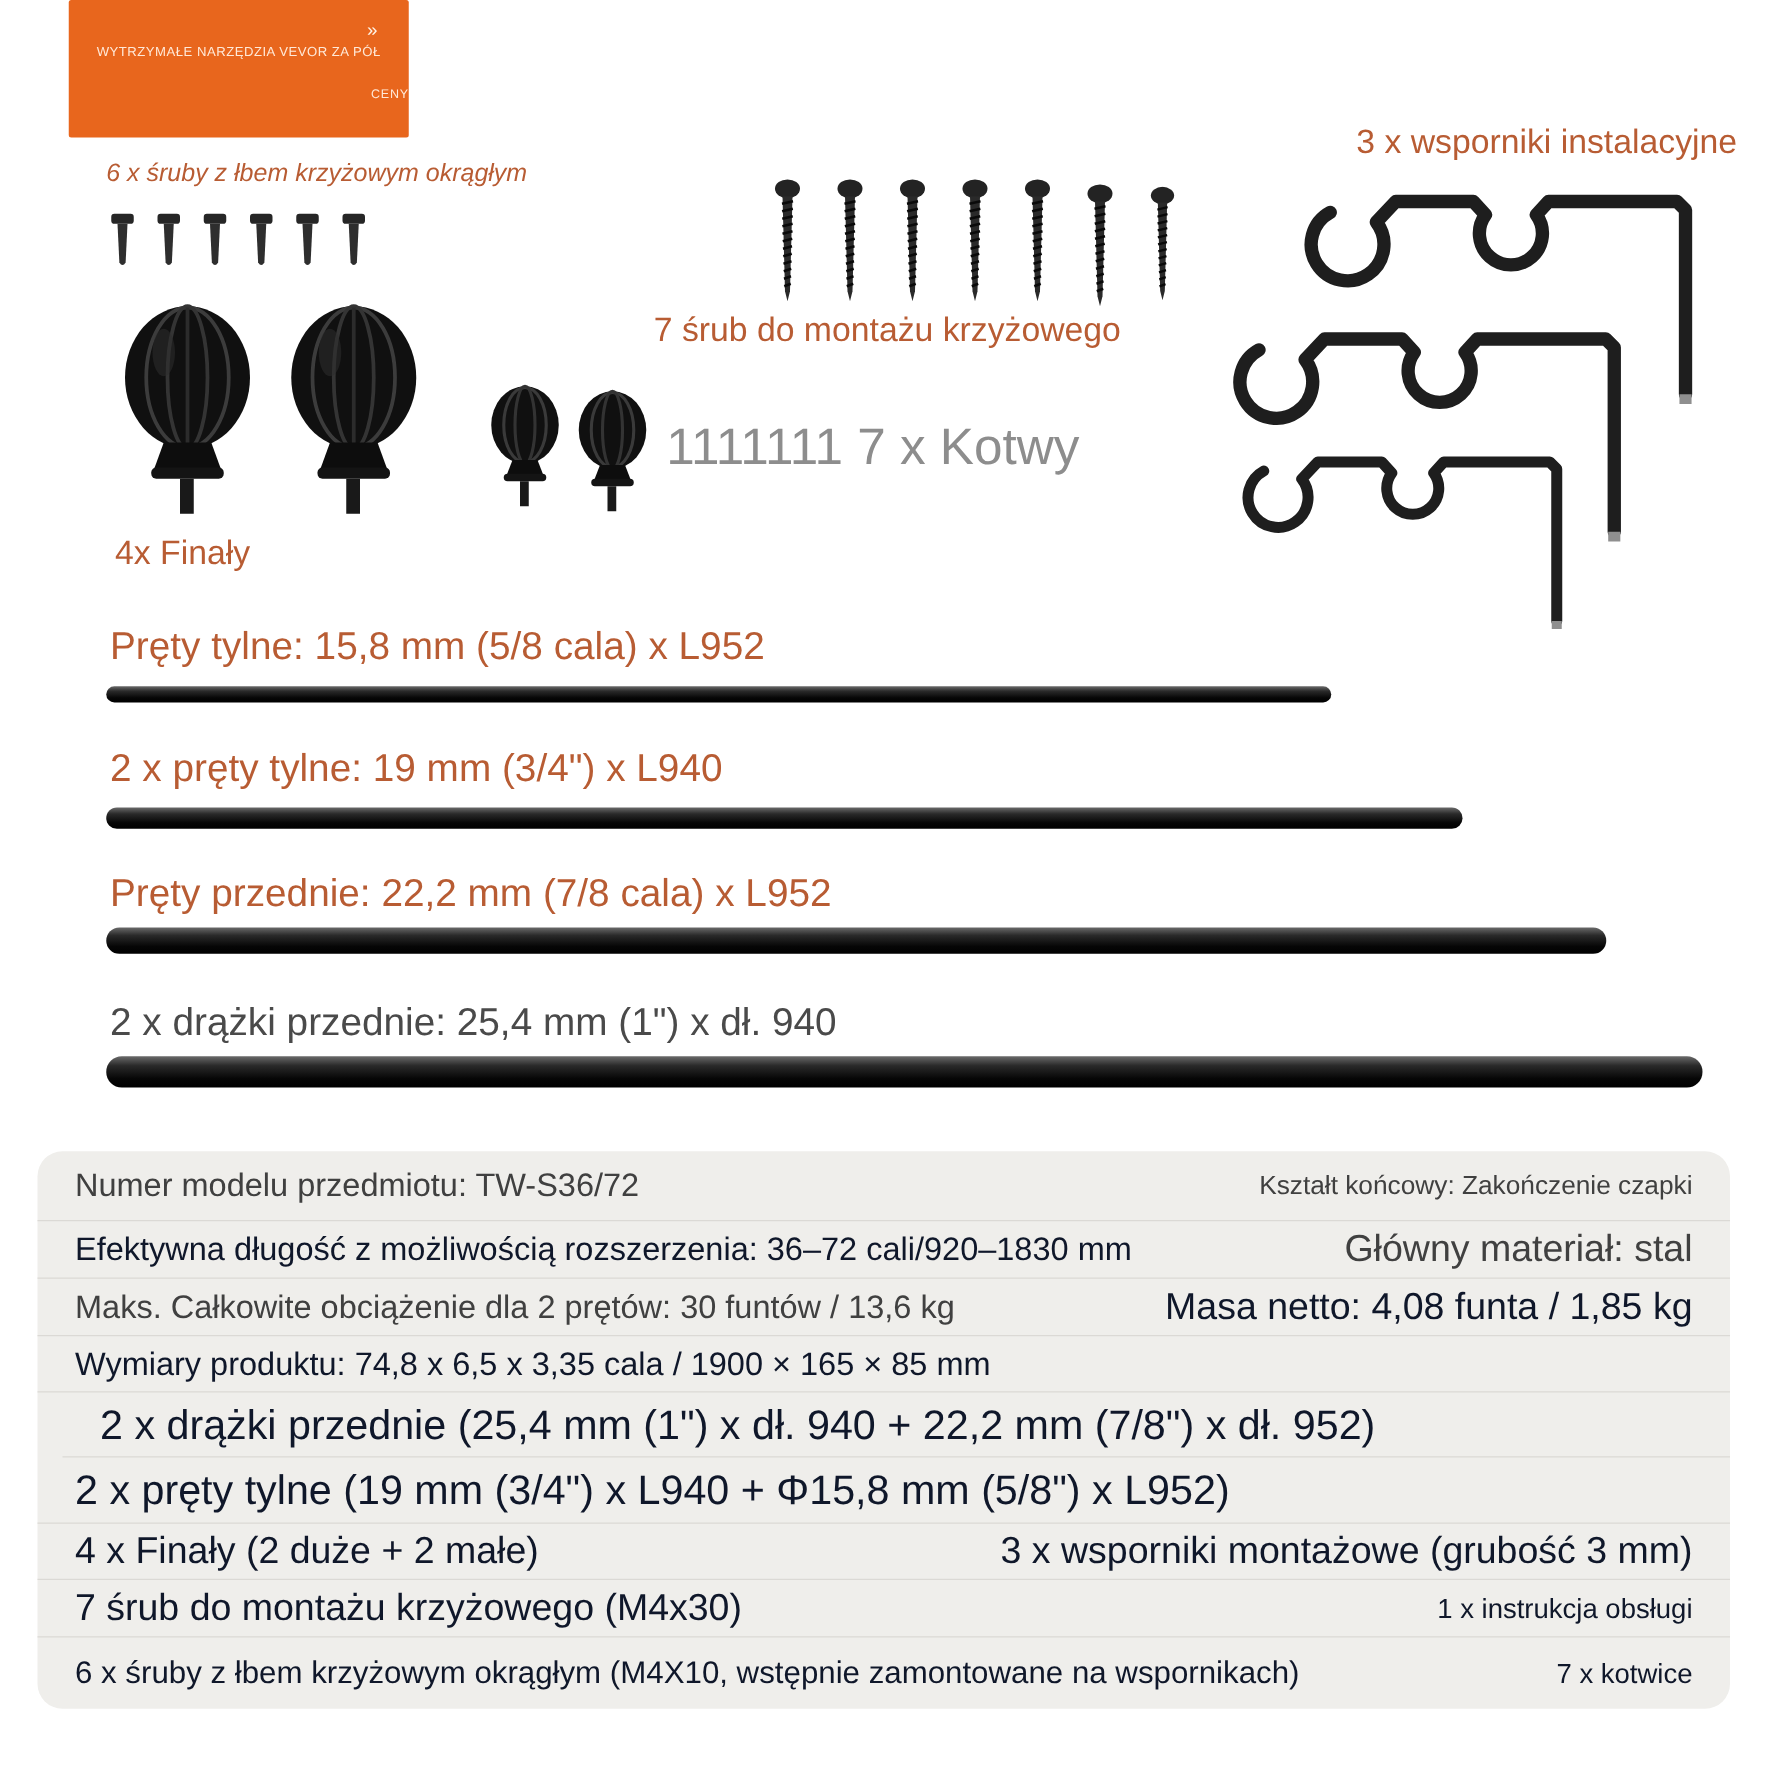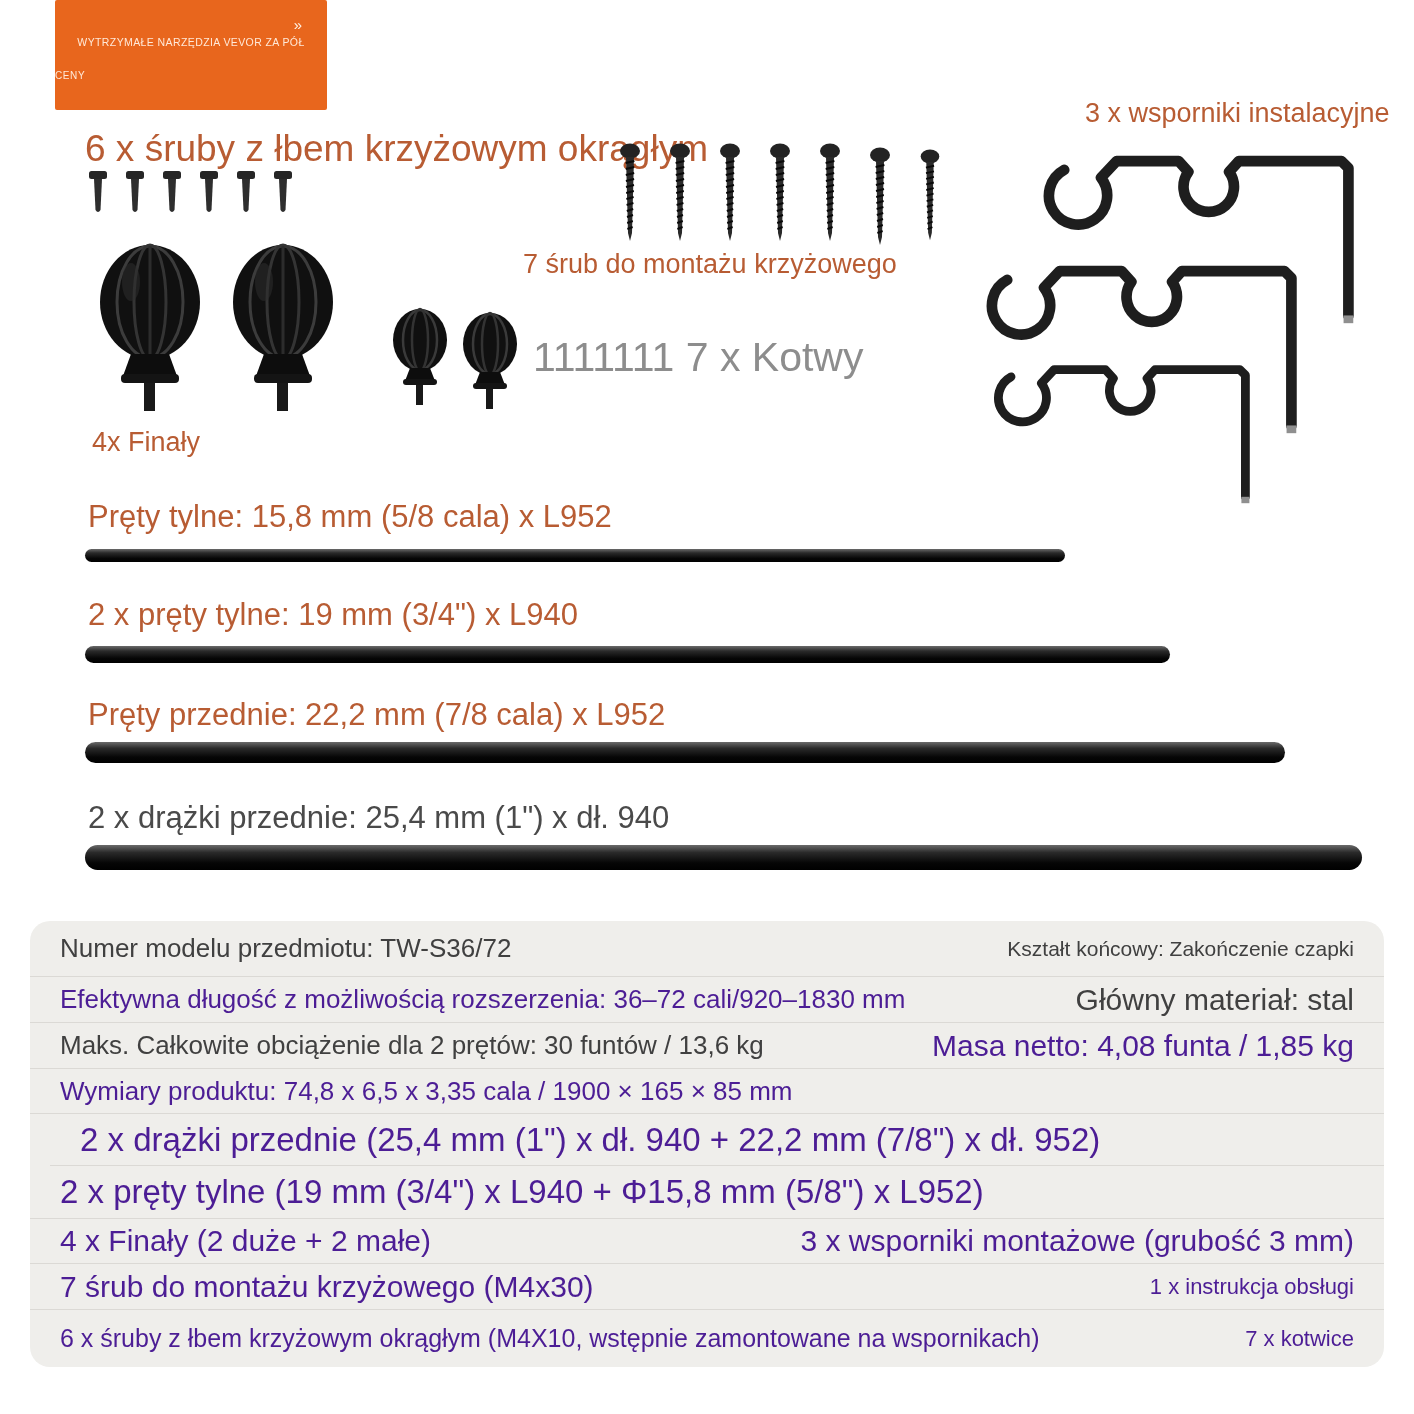--- a/index.html
+++ b/index.html
@@ -5,26 +5,26 @@
   html,body{margin:0;padding:0;background:#ffffff;}
   .canvas{
     position:relative;width:1414px;height:1414px;background:#ffffff;overflow:hidden;
     font-family:"Liberation Sans", sans-serif;
   }
   .abs{position:absolute;}
 
   
   .logo{left:55px;top:0;width:272px;height:110px;background:#e8661d;border-radius:2px;}
   .logo-l1{position:absolute;left:0;right:0;top:36px;text-align:center;color:#ffe9d8;font-size:10.5px;letter-spacing:.4px;}
-  .logo-l2{position:absolute;left:0;right:0;top:70px;text-align:left;color:#ffe9d8;font-size:10px;letter-spacing:.6px;}
+  .logo-l2{position:absolute;left:0;right:0;top:70px;text-align:right;color:#ffe9d8;font-size:10px;letter-spacing:.6px;}
   .logo-chev{position:absolute;right:25px;top:16px;color:#fff3e6;font-size:15px;}
 
   
   .lbl{color:#b85c33;white-space:nowrap;}
-  .lbl-screws-small{left:85px;top:128px;font-size:37px;}
+  .lbl-screws-small{left:85px;top:128px;font-size:20px;font-style:italic;}
   .lbl-screws-long{left:523px;top:249px;font-size:27px;}
   .lbl-brackets{left:1085px;top:98px;font-size:27px;}
   .lbl-finials{left:92px;top:427px;font-size:27px;}
   .anchors-caption{left:533px;top:334px;font-size:41px;color:#8d8d8d;white-space:nowrap;}
 
   
   .screws-small-row{left:88px;top:170px;display:flex;gap:17px;}
   .screws-long-row{left:618px;top:143px;display:flex;gap:26px;align-items:flex-start;}
 
   
@@ -35,21 +35,21 @@
   .rod2l{left:88px;top:597px;} .rod2{left:85px;top:646px;width:1085px;height:17px;border-radius:9px;}
   .rod3l{left:88px;top:697px;} .rod3{left:85px;top:742px;width:1200px;height:21px;border-radius:11px;}
   .rod4l{left:88px;top:800px;} .rod4{left:85px;top:845px;width:1277px;height:25px;border-radius:13px;}
 
   
   .spec-table{left:30px;top:921px;width:1354px;background:#efeeeb;border-radius:20px;box-sizing:border-box;}
   .spec-row{display:flex;justify-content:space-between;align-items:center;
             padding:0 30px;border-bottom:1px solid #dbd9d5;box-sizing:border-box;}
   .spec-row:last-child{border-bottom:none;gap:19px;}
   .spec-left,.spec-right{white-space:nowrap;}
-  .o{color:#4c1d95;} .d{color:#404040;}
+  .o{color:#0f172a;} .d{color:#404040;}
   .fs21{font-size:21px;margin-left:21px;} .fs22{font-size:22px;} .fs25{font-size:25px;} .fs26{font-size:26px;}
   .fs30{font-size:30px;} .fs33{font-size:33px;}
   .h56{height:56px;} .h46{height:46px;} .h45{height:45px;} .h52{height:52px;margin-left:20px;} .h53{height:53px;} .h57{height:57px;}
 
   svg.part{display:block;}
 </style>
 </head>
 <body>
 
 <div class="canvas">

